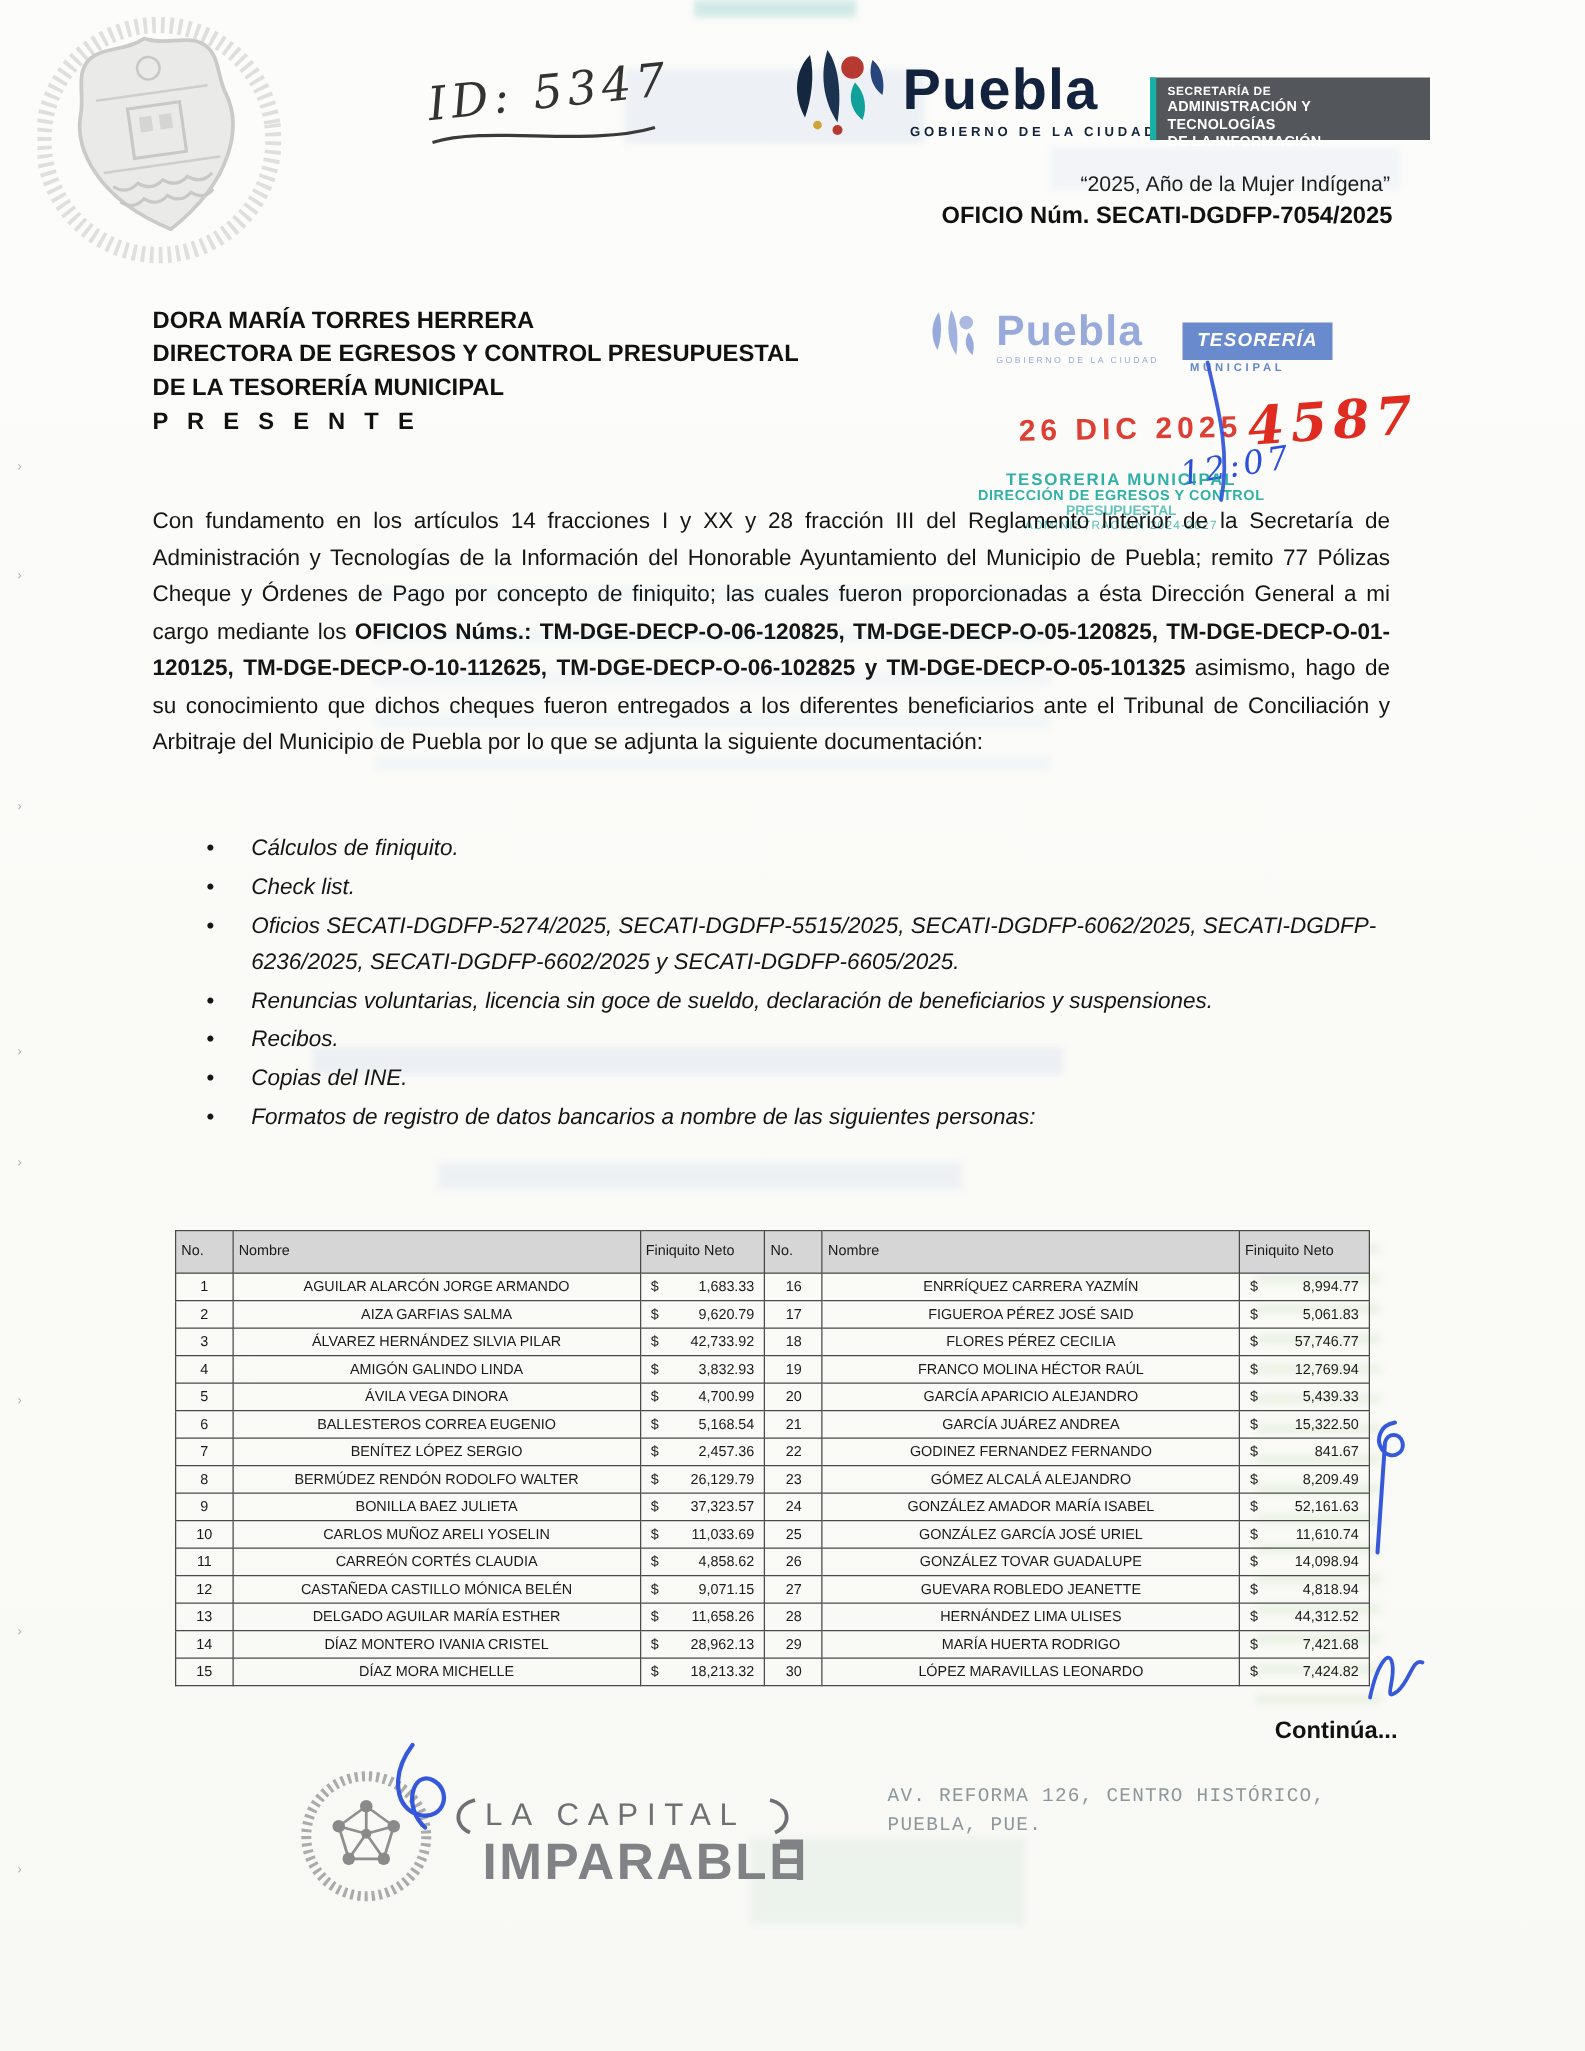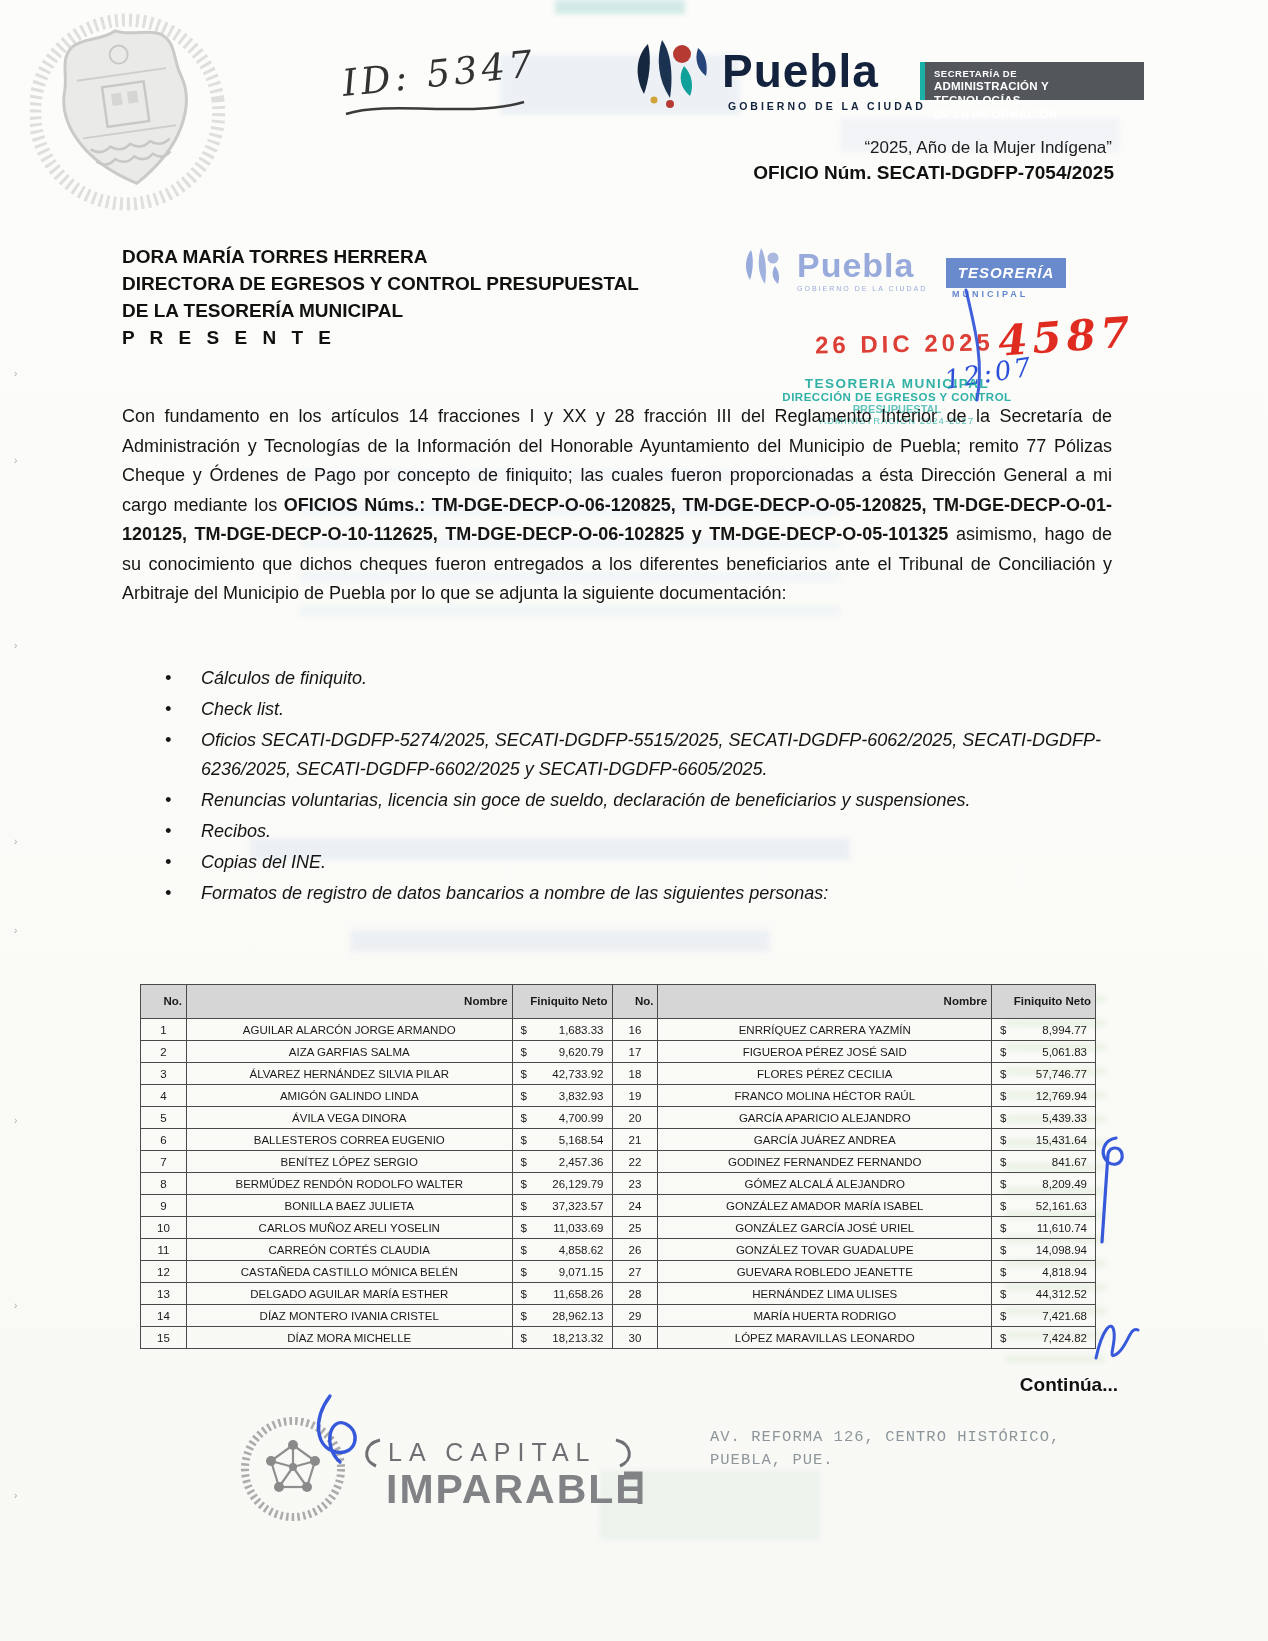--- a/index.html
+++ b/index.html
@@ -32,21 +32,21 @@
   .hand-id-underline{position:absolute;left:340px;top:96px;}
 
   
   .brand-icon{position:absolute;left:618px;top:36px;}
   .brand-name{position:absolute;left:722px;top:44px;font-size:46px;font-weight:bold;
               color:#13233d;letter-spacing:1px;}
   .brand-sub{position:absolute;left:728px;top:100px;font-size:10.5px;font-weight:bold;
              letter-spacing:3px;color:#13233d;}
 
   
-  .badge{position:absolute;left:920px;top:62px;width:224px;height:38px;background:#53575b;
+  .badge{position:absolute;left:920px;top:62px;width:224px;height:50px;background:#53575b;
          border-left:5px solid #19b0a8;padding:6px 9px;color:#fff;}
   .badge .l1{font-size:9.5px;font-weight:bold;letter-spacing:.5px;}
   .badge .l2,.badge .l3{font-size:11.5px;font-weight:bold;letter-spacing:.2px;line-height:14px;}
 
   .slogan{position:absolute;right:156px;top:138px;font-size:17px;color:#1c1c1c;}
   .oficio-num{position:absolute;right:154px;top:162px;font-size:19px;font-weight:bold;color:#111;}
 
   
   .recipient{position:absolute;left:122px;top:243px;font-size:19px;font-weight:bold;line-height:27px;color:#111;}
   .recipient .present{letter-spacing:5px;}
@@ -80,21 +80,21 @@
 
   .bullets{position:absolute;left:155px;top:664px;width:960px;margin:0;padding:0;list-style:none;font-style:italic;}
   .bullets li{position:relative;padding-left:46px;font-size:18px;line-height:29px;margin-bottom:2px;
               text-align:left;color:#151515;}
   .bullets li::before{content:"\2022";position:absolute;left:10px;top:0;font-size:18px;}
 
   
   .fin-table{position:absolute;left:140px;top:984px;width:956px;border-collapse:collapse;
              font-size:11.5px;color:#1a1a1a;}
   .fin-table th,.fin-table td{border:1px solid #4a4a4a;padding:1px 4px;}
-  .fin-table th{background:#d6d6d6;font-weight:bold;height:34px;text-align:right;line-height:13px;margin-top:48px;}
+  .fin-table th{background:#d6d6d6;font-weight:normal;height:34px;text-align:left;line-height:13px;margin-top:48px;}
   .fin-table td{height:22px;text-align:center;}
   .fin-table td.c-amt{padding:1px 8px;}
   .fin-table td.c-amt{text-align:right;}
   .fin-table td.c-amt span:first-child{float:left;}
   .col-no{width:46px;}.col-name-l{width:326px;}.col-fin-l{width:100px;}
   .col-name-r{width:334px;}.col-fin-r{width:104px;}
 
   .continua{position:absolute;right:150px;top:1374px;font-size:19px;font-weight:bold;color:#111;}
 
   
@@ -280,21 +280,21 @@
           <td class="c-no" data-name="row-number-cell">20</td>
           <td class="c-name" data-name="name-cell">GARCÍA APARICIO ALEJANDRO</td>
           <td class="c-amt" data-name="amount-cell"><span data-name="currency-symbol">$</span><span data-name="amount-value">5,439.33</span></td>
         </tr>
         <tr data-name="table-row">
           <td class="c-no" data-name="row-number-cell">6</td>
           <td class="c-name" data-name="name-cell">BALLESTEROS CORREA EUGENIO</td>
           <td class="c-amt" data-name="amount-cell"><span data-name="currency-symbol">$</span><span data-name="amount-value">5,168.54</span></td>
           <td class="c-no" data-name="row-number-cell">21</td>
           <td class="c-name" data-name="name-cell">GARCÍA JUÁREZ ANDREA</td>
-          <td class="c-amt" data-name="amount-cell"><span data-name="currency-symbol">$</span><span data-name="amount-value">15,431.64</span></td>
+          <td class="c-amt" data-name="amount-cell"><span data-name="currency-symbol">$</span><span data-name="amount-value">15,322.50</span></td>
         </tr>
         <tr data-name="table-row">
           <td class="c-no" data-name="row-number-cell">7</td>
           <td class="c-name" data-name="name-cell">BENÍTEZ LÓPEZ SERGIO</td>
           <td class="c-amt" data-name="amount-cell"><span data-name="currency-symbol">$</span><span data-name="amount-value">2,457.36</span></td>
           <td class="c-no" data-name="row-number-cell">22</td>
           <td class="c-name" data-name="name-cell">GODINEZ FERNANDEZ FERNANDO</td>
           <td class="c-amt" data-name="amount-cell"><span data-name="currency-symbol">$</span><span data-name="amount-value">841.67</span></td>
         </tr>
         <tr data-name="table-row">

